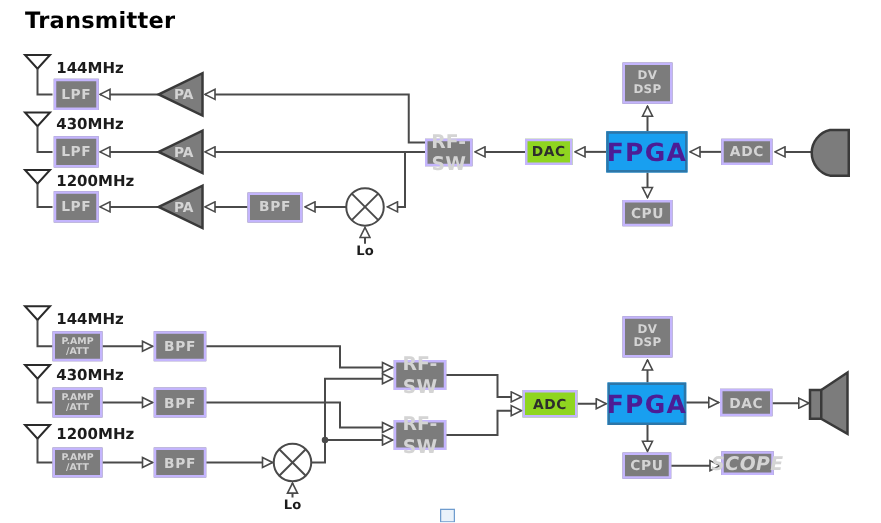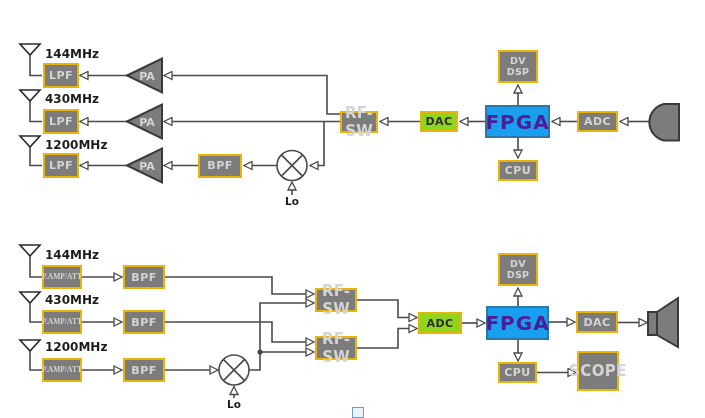--- a/index.html
+++ b/index.html
@@ -5,27 +5,27 @@
   html,body{margin:0;padding:0;background:#fff;}
   #stage{
     position:relative;width:705px;height:418px;overflow:hidden;
     background:#ffffff;font-family:"DejaVu Sans","Liberation Sans",sans-serif;
     --gray:#7C7C7C; --green:#8FD520; --blue:#189FF0; --line:#4a4a4a;
   }
   .section-title{position:absolute;font-size:18px;font-weight:bold;color:#000;letter-spacing:0.2px;}
   .freq{position:absolute;font-size:12px;font-weight:bold;color:#1c1c1c;white-space:nowrap;}
   .lo{position:absolute;font-size:10.5px;font-weight:bold;color:#1c1c1c;transform:translateX(-50%);}
   .blk{
-    position:absolute;background:var(--gray);border:2px solid #eab308;color:#d4d4d4;
+    position:absolute;background:var(--gray);border:2px solid #c4b5fd;color:#d4d4d4;
     display:flex;align-items:center;justify-content:center;
     font-size:11px;font-weight:bold;letter-spacing:0.5px;box-sizing:border-box;text-align:center;
   }
   .blk.small{font-size:15px;letter-spacing:0.2px;}
   .blk.twoline{flex-direction:column;line-height:10.5px;font-size:9.5px;letter-spacing:0.3px;}
-  .blk.tiny{flex-direction:row;line-height:8.5px;font-size:7.5px;letter-spacing:0;font-family:Liberation Serif, serif;}
+  .blk.tiny{flex-direction:column;line-height:8.5px;font-size:7.5px;letter-spacing:0;}
   .blk.green{background:var(--green);color:#2d2d2d;}
   .blk.blue{background:var(--blue);border-color:#2d76a8;color:#4c1d95;font-size:20px;letter-spacing:1px;}
   svg.wires{position:absolute;left:0;top:0;}
   .wire{stroke:var(--line);stroke-width:1.6;fill:none;}
   .shape{stroke:#3a3a3a;stroke-width:2;fill:var(--gray);}
   .outline{stroke:var(--line);stroke-width:1.6;fill:#ffffff;}
   .ant{stroke:#2a2a2a;stroke-width:1.6;fill:#ffffff;}
   .fragment{position:absolute;left:352px;top:407px;width:12px;height:11px;box-sizing:border-box;
     border:1px solid #6f9cce;background:#eaf2fa;}
 </style>
@@ -141,20 +141,21 @@
       <polyline class="wire" points="537,372.5 576,372.5" marker-end="url(#arrow)"></polyline>
       <polyline class="wire" points="618,322.5 647,322.5" marker-end="url(#arrow)"></polyline>
 
       <g>
         <rect class="shape" x="648" y="312" width="9" height="23"></rect>
         <polygon class="shape" points="657,312 678,298 678,347 657,335"></polygon>
       </g>
     </g>
   </svg>
 
+  <div class="section-title" style="left:20px;top:6px;">Transmitter</div>
 
   <div class="freq" style="left:45px;top:47px;">144MHz</div>
   <div class="freq" style="left:45px;top:92px;">430MHz</div>
   <div class="freq" style="left:45px;top:138px;">1200MHz</div>
 
   <div class="blk" style="left:43px;top:63px;width:36px;height:25px;">LPF</div>
   <div class="blk" style="left:43px;top:109px;width:36px;height:25px;">LPF</div>
   <div class="blk" style="left:43px;top:153px;width:36px;height:25px;">LPF</div>
 
   <div class="blk" style="left:198px;top:153.5px;width:44px;height:24px;">BPF</div>
@@ -209,16 +210,16 @@
 
   <div class="blk twoline" style="left:498px;top:253px;width:40px;height:33px;">
     <span>DV</span>
     <span>DSP</span>
   </div>
 
   <div class="blk" style="left:498px;top:362px;width:39px;height:21px;">CPU</div>
 
   <div class="blk" style="left:576px;top:311px;width:42px;height:22px;">DAC</div>
 
-  <div class="blk small" style="left:577px;top:351px;width:42px;height:40px;letter-spacing:0.4px;">SCOPE</div>
+  <div class="blk small" style="left:577px;top:361px;width:42px;height:19px;letter-spacing:0.4px;font-style:italic;">SCOPE</div>
 
   <div class="fragment"></div>
 </div>
 
 </body></html>

